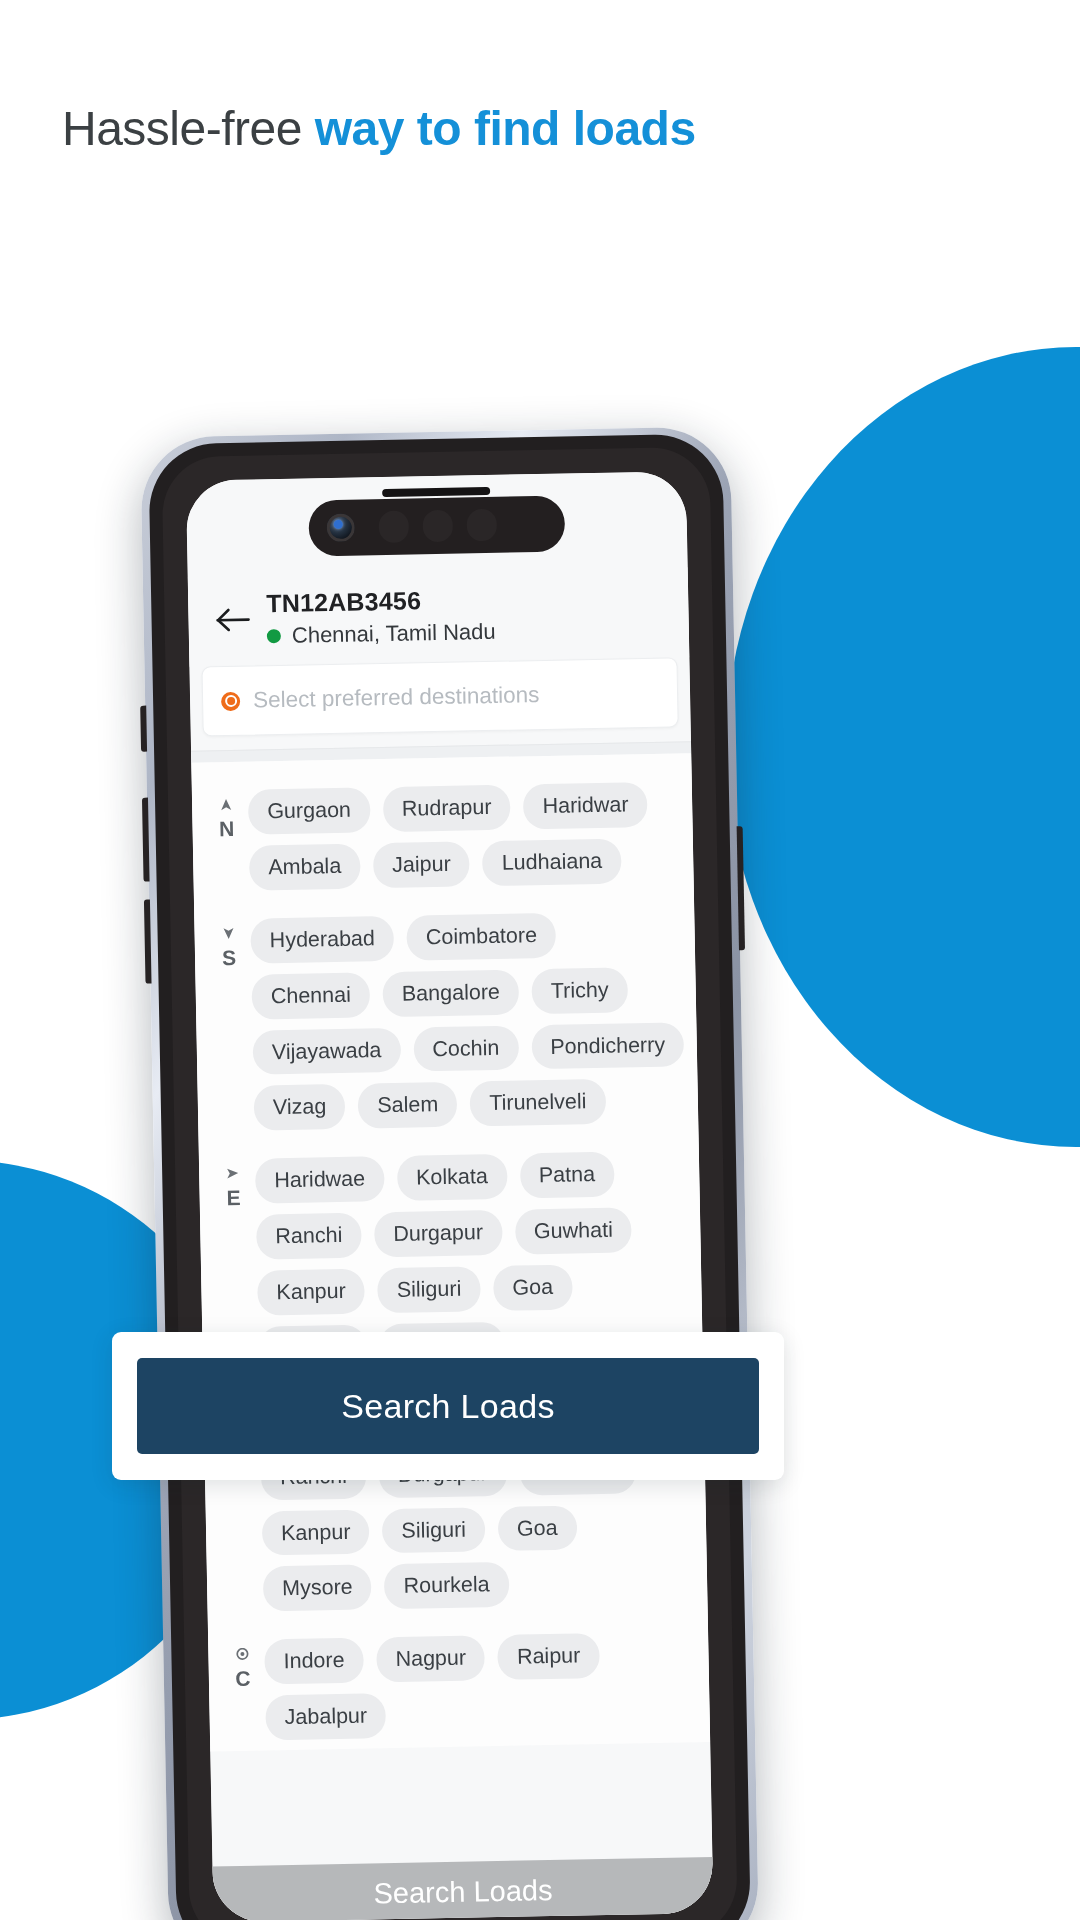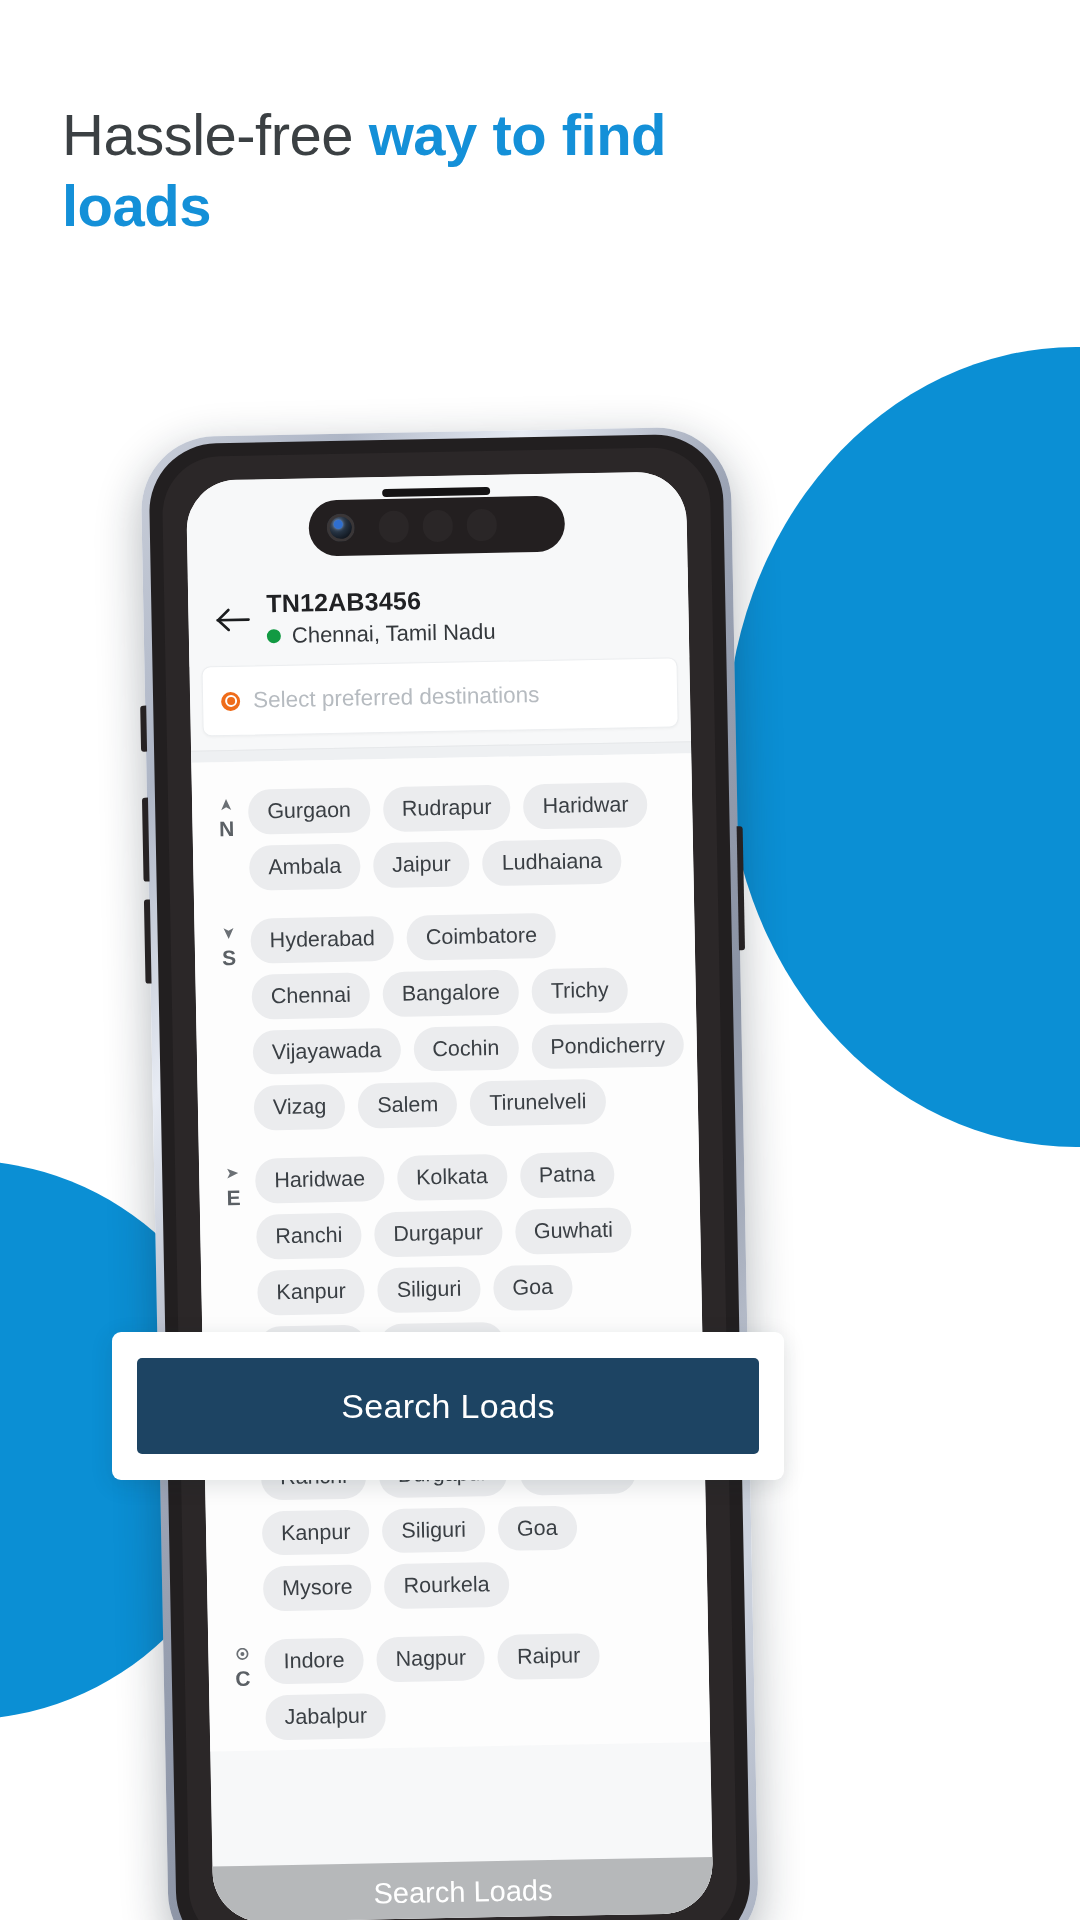--- a/index.html
+++ b/index.html
@@ -28,21 +28,21 @@
     border-radius:50%;
     z-index:0;
   }
 
   
   #headline {
     position:absolute;
     left:62px; top:100px;
     width:760px;
     z-index:5;
-    font-size:58px;
+    font-size:48px;
     font-weight:bold;
     line-height:1.22;
     letter-spacing:-0.5px;
   }
   #headline .plain { color:#3b4043; font-weight:normal; }
   #headline .accent { color:#1490d8; font-weight:bold; }
 
   
   #phone {
     position:absolute;

